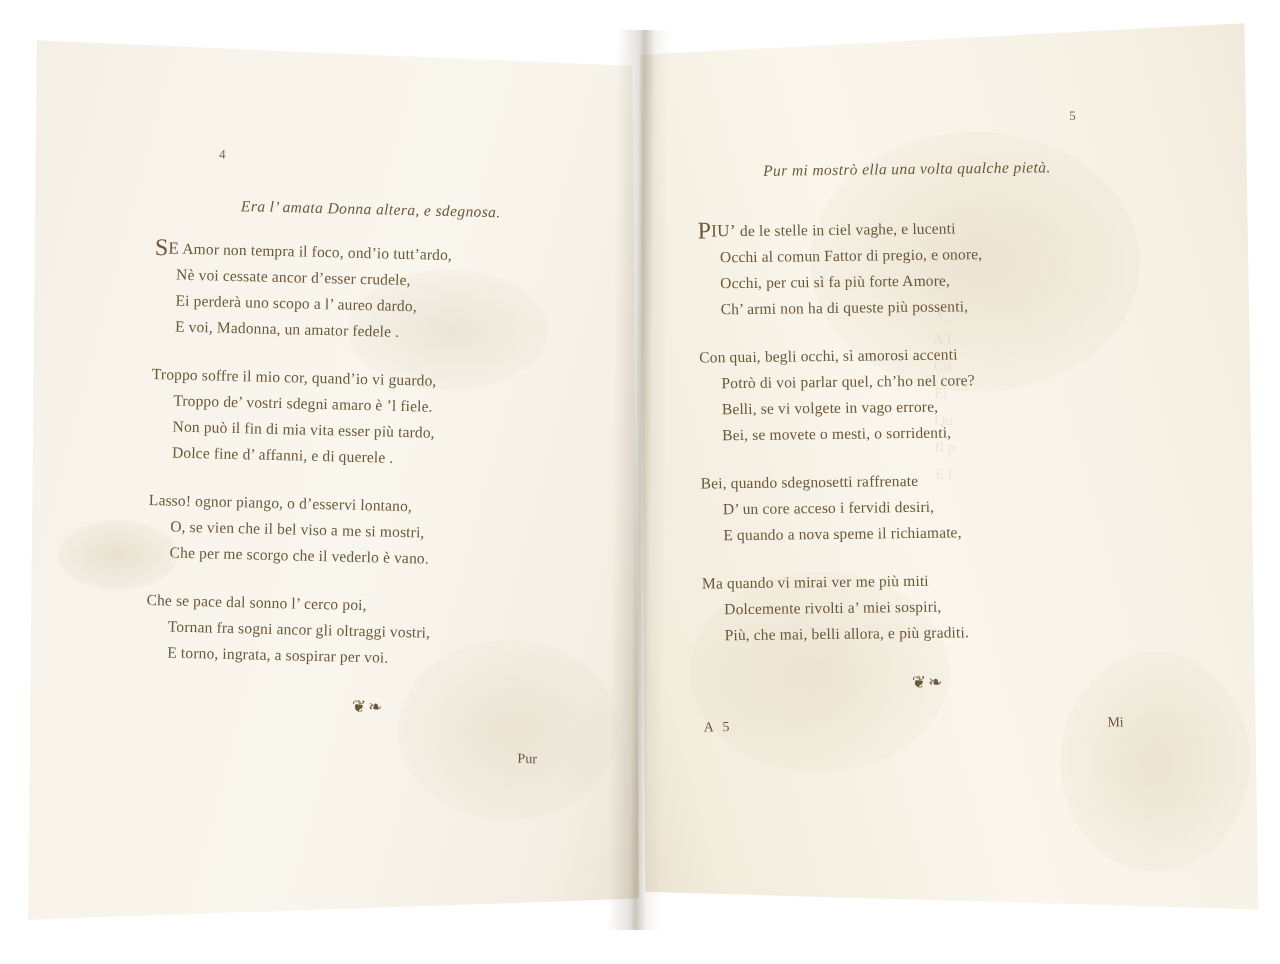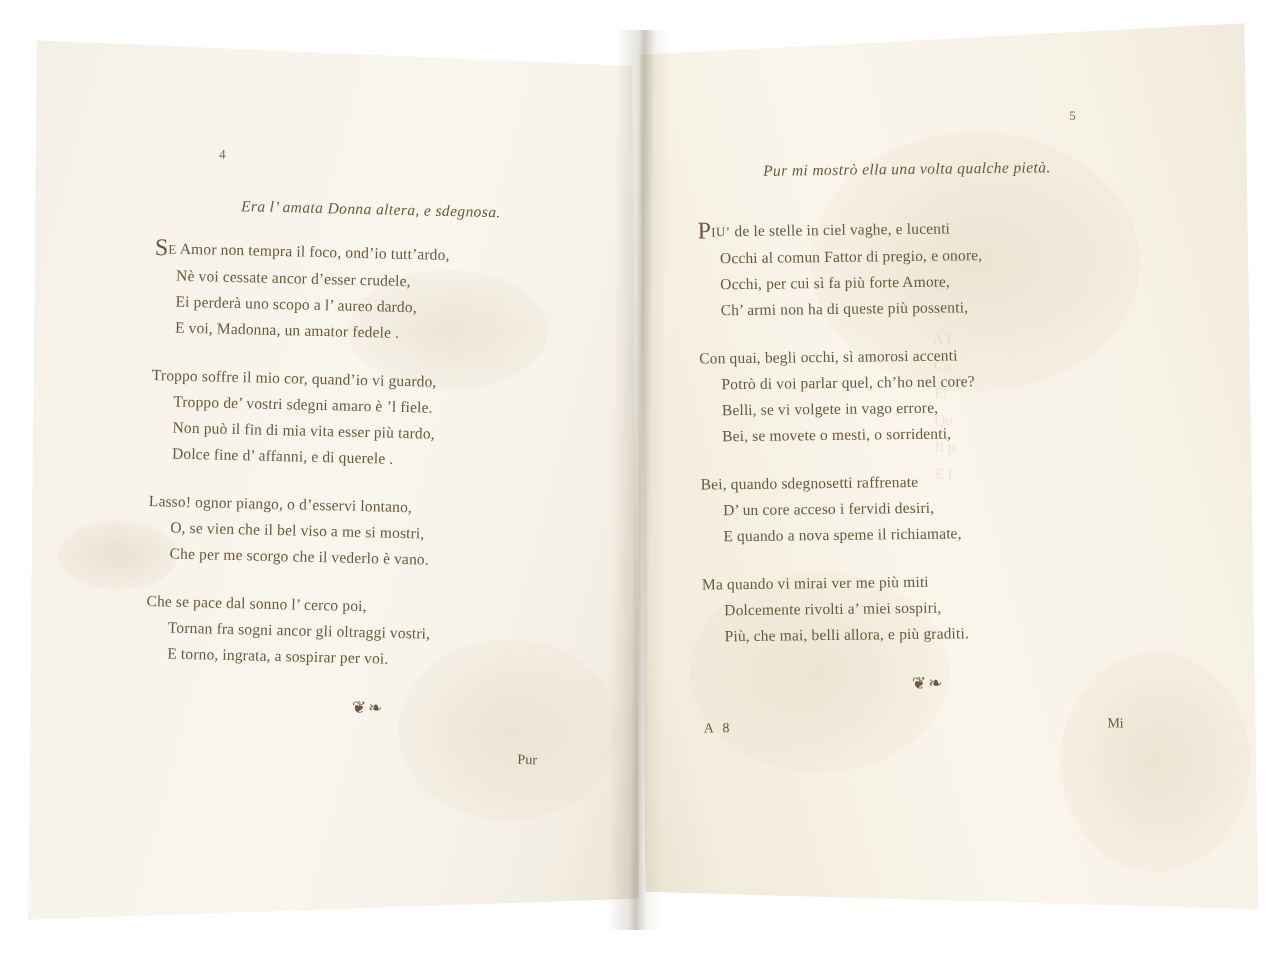--- a/index.html
+++ b/index.html
@@ -116,21 +116,21 @@
   }
   .i0 { margin-left: 0; }
   .i1 { margin-left: 22px; }
 
   .dropcap {
     font-size: 24px;
     line-height: 18px;
     vertical-align: -2px;
   }
   .smallcaps {
-    font-size: 13px;
+    font-size: 17px;
     letter-spacing: 0.4px;
   }
 
   .ornament {
     text-align: center;
     font-size: 17px;
     color: #6d5a3d;
     margin-top: 26px;
     letter-spacing: 2px;
   }
@@ -257,18 +257,18 @@
 
     <div class="stanza">
       <div class="ln i0">Ma quando vi mirai ver me più miti</div>
       <div class="ln i1">Dolcemente rivolti a’ miei sospiri,</div>
       <div class="ln i1">Più, che mai, belli allora, e più graditi.</div>
     </div>
 
     <div id="orn-right" class="ornament">❦❧</div>
 
     <div class="footline">
-      <span class="signature">A 8</span>
+      <span class="signature">A 5</span>
       <span>Mi</span>
     </div>
   </div>
 
 </div>
 
 </body></html>

